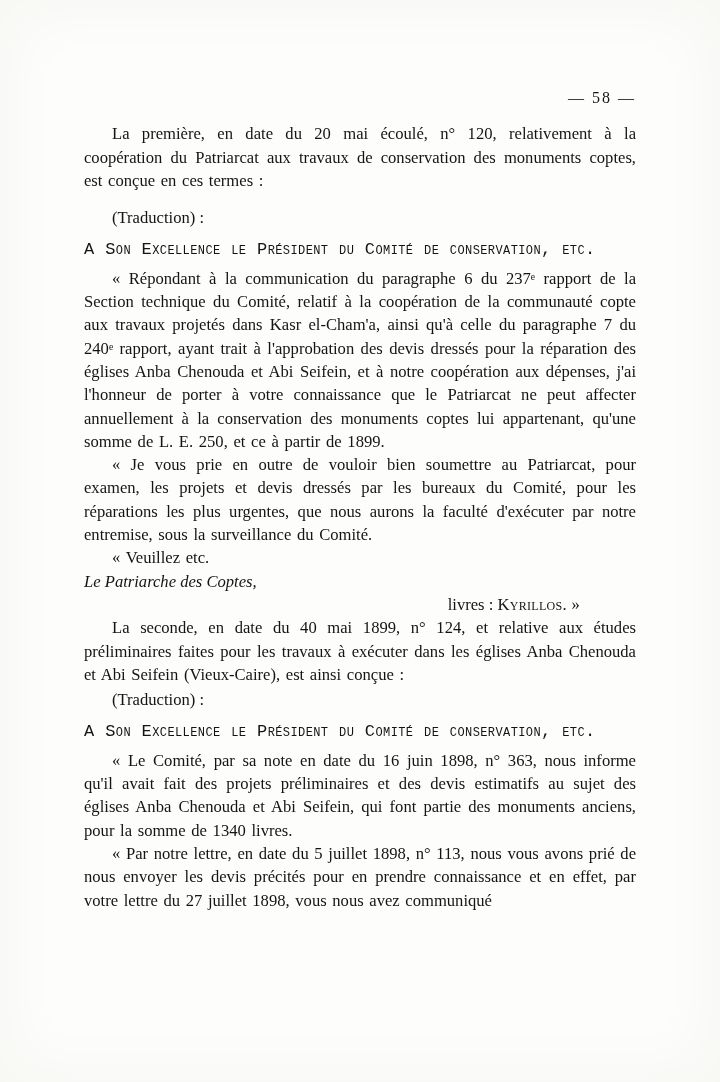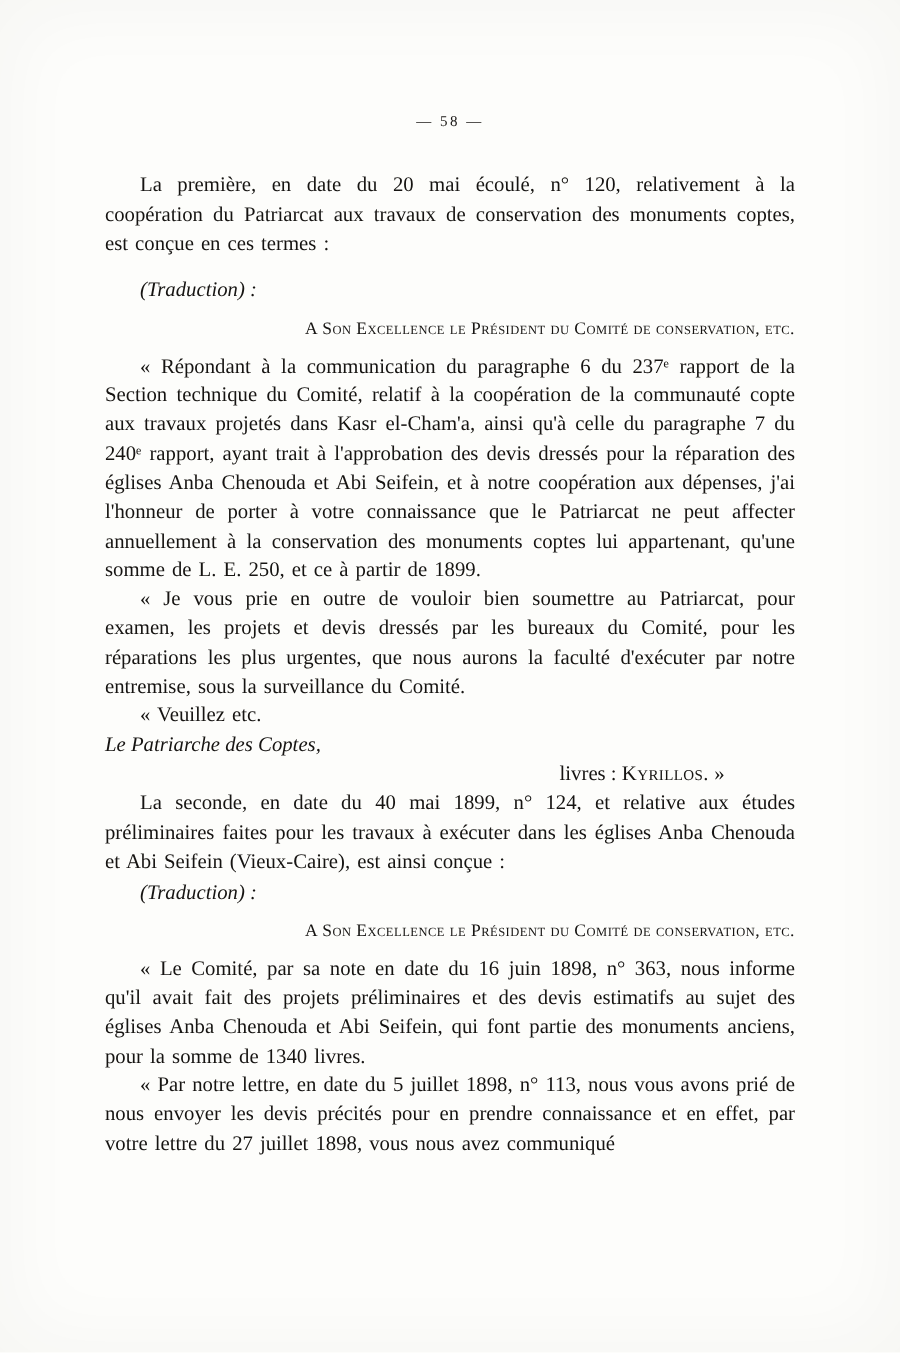--- a/index.html
+++ b/index.html
@@ -16,45 +16,45 @@
     box-sizing: border-box;
     padding: 86px 84px 0 84px;
     box-shadow: inset 0 0 70px rgba(60,50,30,0.04);
     color: #161412;
     font-family: "Liberation Serif", "DejaVu Serif", serif;
     font-size: 16.6px;
     line-height: 23.3px;
     overflow: hidden;
   }
   .page-number {
-    text-align: center;
-    font-size: 12px;
+    text-align: right;
+    font-size: 16px;
     letter-spacing: 2px;
-    margin: 0 0 27px 0;
+    margin: 0 0 13px 0;
   }
   p.body-para {
     margin: 0;
     text-align: justify;
     text-indent: 28px;
     word-spacing: 1.5px;
   }
   p.intro-para {
     margin: 0 0 14px 0;
   }
   .traduction {
     margin: 6px 0 9px 0;
     text-indent: 28px;
-    font-style: italic;
   }
   .salutation {
     margin: 0 0 5px 0;
-    text-align: right;
+    text-align: left;
     font-variant: small-caps;
-    font-size: 14px;
+    font-size: 17px;
     letter-spacing: 0.4px;
+    font-family: Liberation Mono, monospace;
   }
   .signature {
     margin: 0;
   }
   .signature-name {
     text-align: left;
     padding-right: 26px;
     font-style: italic;
   }
   .signature-seal {

